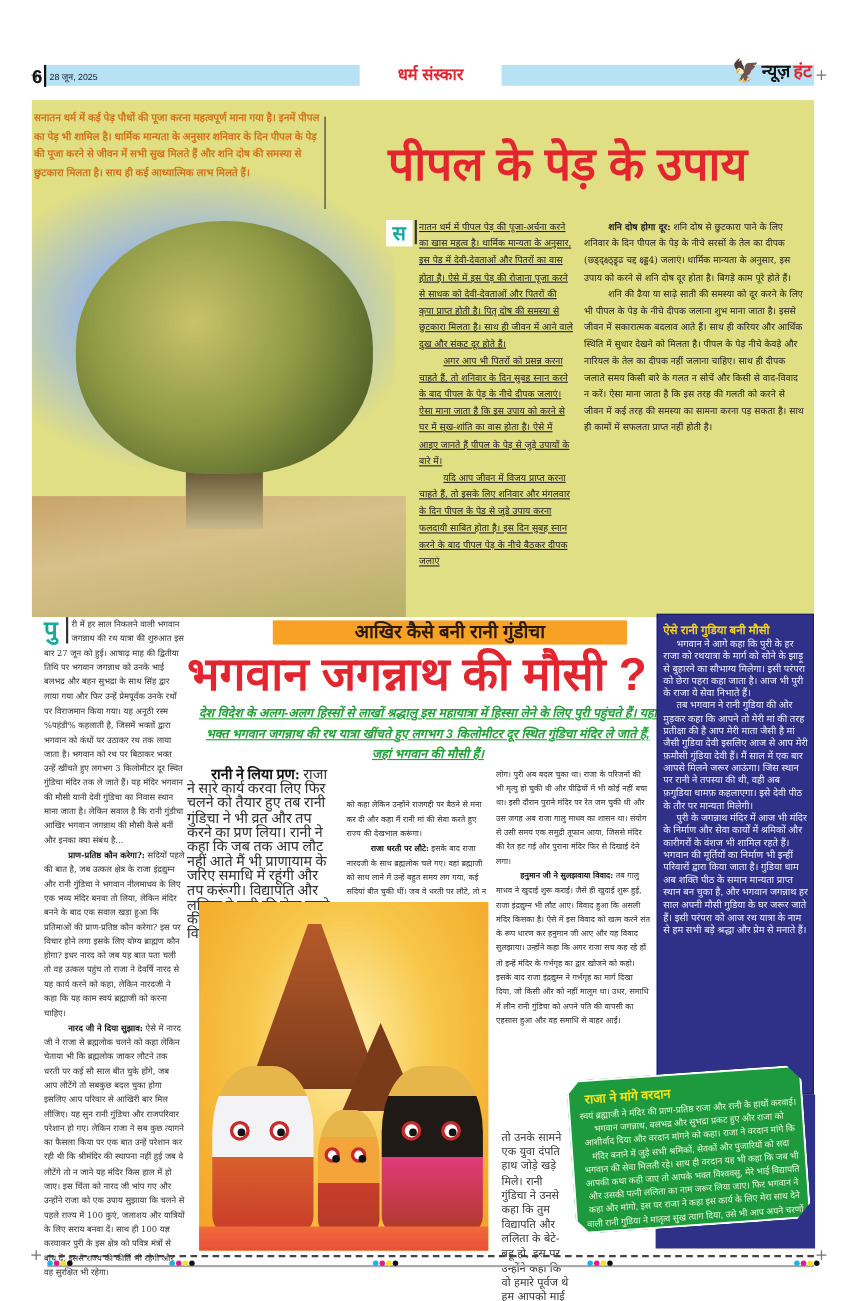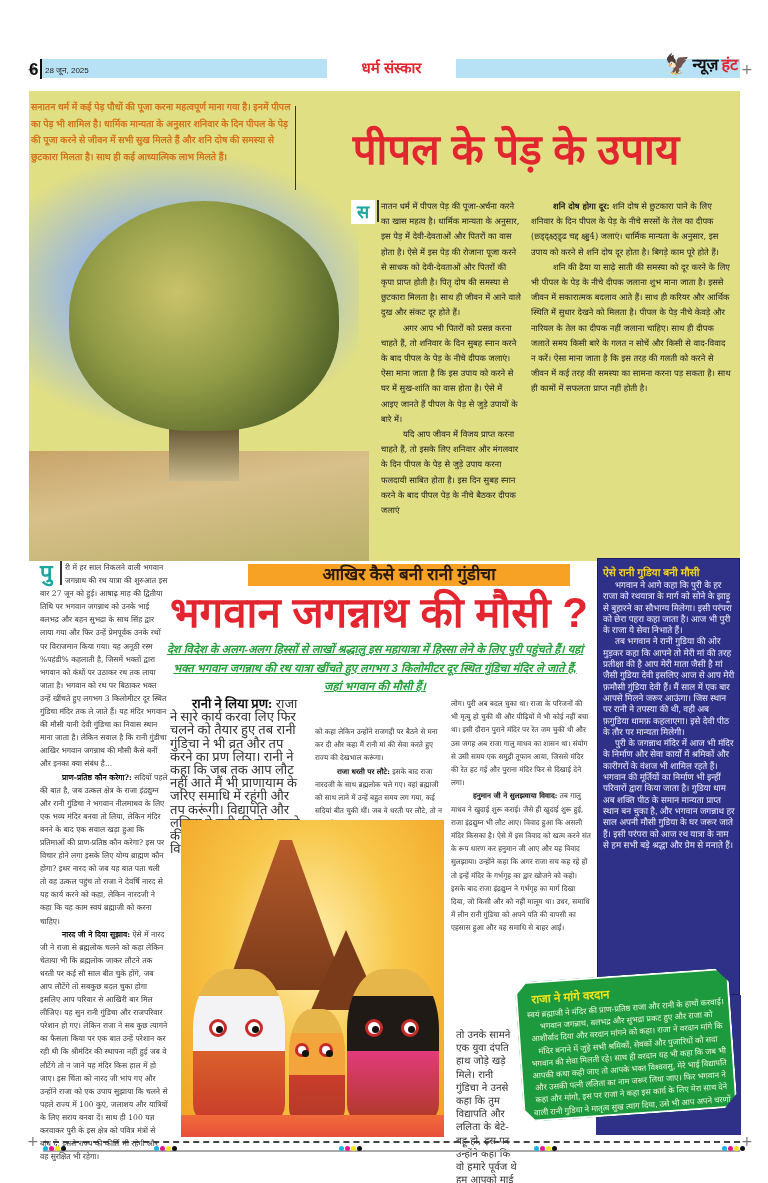--- a/index.html
+++ b/index.html
@@ -29,32 +29,32 @@
   .trunk { position: absolute; left: 140px; top: 330px; width: 70px; height: 60px; background: linear-gradient(#5a4a2a, #c9b98a); }
   .ground { position: absolute; left: 0; top: 360px; width: 340px; height: 110px;
             background: linear-gradient(170deg, #c8a46a 0%, #d8c08a 40%, #b9b06a 100%); }
   .intro { position: absolute; left: 2px; top: 8px; width: 268px; font-family: "Liberation Sans", sans-serif; font-weight: bold; font-size: 9.3px; line-height: 16.5px; color: #d4731a; z-index: 2; }
   .vrule { position: absolute; left: 266px; top: 15px; width: 1px; height: 84px; background: #333; z-index: 2; }
   .kicker { position: absolute; left: 272px; top: 11px; width: 430px; text-align: center; font-family: "Liberation Sans", sans-serif; font-weight: bold; font-size: 17.5px; color: #e2252f; }
   .headline { position: absolute; left: 272px; top: 31px; width: 430px; text-align: center; font-family: "Liberation Sans", sans-serif; font-weight: bold; font-size: 42px; line-height: 56px; color: #e2252f; }
   .dropcap { position: absolute; left: 322px; top: 109px; width: 24px; height: 24px; background: #fff; color: #1aa7a0; font-family: "Liberation Sans", sans-serif; font-weight: bold; font-size: 18px; line-height: 24px; text-align: center; }
   .dropbar { position: absolute; left: 348px; top: 109px; width: 2px; height: 22px; background: #333; }
   .col-a { position: absolute; left: 352px; top: 108px; width: 140px; font-size: 8.3px; line-height: 15.2px; color: #222; }
-  .col-a p { margin: 0; }
+  .col-a p { margin: 0; text-decoration: underline; }
   .col-b { position: absolute; left: 502px; top: 108px; width: 200px; font-size: 8.3px; line-height: 15.2px; color: #222; }
   .col-b p, .col-a p { text-align: left; }
   .indent { text-indent: 22px; }
   .lede { font-weight: bold; }
 
   
   .col-left { position: absolute; left: 40px; top: 561px; width: 128px; font-size: 7.6px; line-height: 13.1px; color: #333; }
   .dc2 { float: left; width: 22px; height: 24px; margin-right: 3px; color: #1aa7a0; font-family: "Liberation Sans", sans-serif; font-weight: bold; font-size: 22px; line-height: 24px; border-right: 2px solid #333; }
   .art2-kicker { position: absolute; left: 248px; top: 564px; width: 322px; height: 22px; background: #f7a224; text-align: center; font-family: "Liberation Sans", sans-serif; font-weight: bold; font-size: 17px; line-height: 22px; color: #2a1a10; }
   .art2-head { position: absolute; left: 168px; top: 587px; width: 422px; text-align: center; font-family: "Liberation Sans", sans-serif; font-weight: bold; font-size: 42px; line-height: 52px; color: #e2252f; white-space: nowrap; }
-  .art2-deck { position: absolute; left: 165px; top: 640px; width: 420px; text-align: center; font-family: "Liberation Sans", sans-serif; font-style: italic; font-weight: bold; font-size: 11.3px; line-height: 18.5px; color: #24a13a; text-decoration: underline; }
+  .art2-deck { position: absolute; left: 179px; top: 640px; width: 420px; text-align: center; font-family: "Liberation Sans", sans-serif; font-style: italic; font-weight: bold; font-size: 11.3px; line-height: 18.5px; color: #24a13a; text-decoration: underline; }
   .col-m1 { position: absolute; left: 170px; top: 697px; width: 134px; font-size: 13px; line-height: 13.2px; color: #333; font-family: Liberation Serif, serif; }
   .col-m2 { position: absolute; left: 315px; top: 725px; width: 128px; font-size: 7.2px; line-height: 13.2px; color: #333; }
   .col-m3 { position: absolute; left: 451px; top: 697px; width: 140px; font-size: 7.2px; line-height: 13.2px; color: #333; }
   .col-m3b { position: absolute; left: 456px; top: 1028px; width: 62px; font-size: 10px; line-height: 13.2px; color: #333; }
   .bold { font-weight: bold; color: #111; }
 
   .idol { position: absolute; left: 181px; top: 820px; width: 263px; height: 317px; overflow: hidden;
           background: radial-gradient(ellipse at 50% 40%, #fff1b0 0%, #f7c74a 45%, #f2a020 100%); }
   .temple { position: absolute; left: 45px; top: 20px; width: 120px; height: 150px; background: linear-gradient(#b65a2a, #7a3b1a); clip-path: polygon(45% 0, 55% 0, 100% 100%, 0 100%); }
   .temple2 { position: absolute; left: 130px; top: 110px; width: 70px; height: 80px; background: #7a3b1a; clip-path: polygon(50% 0, 100% 100%, 0 100%); }

